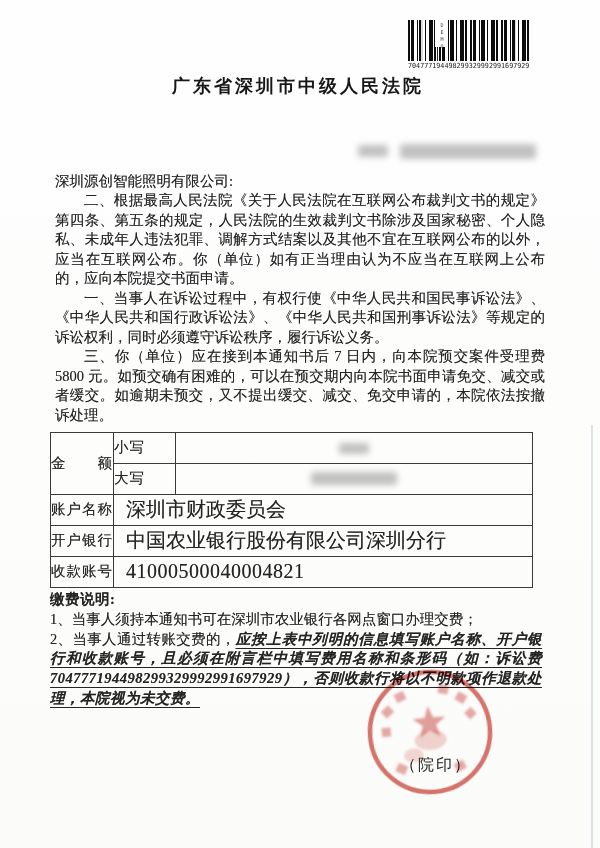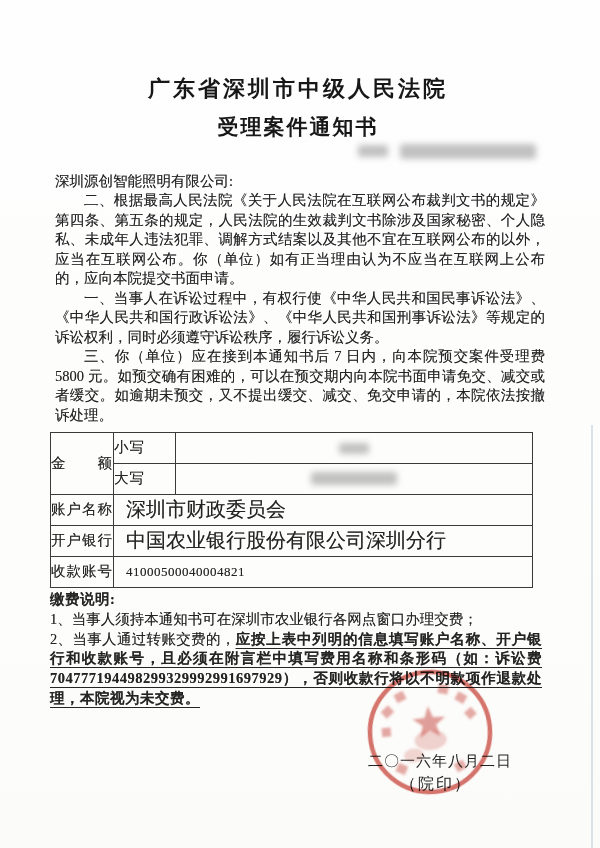--- a/index.html
+++ b/index.html
@@ -32,21 +32,21 @@
   .notch { position:absolute; left:27px; top:0; width:10px; height:27px;
     background:#fff; z-index:2; color:#444; font-size:5px; line-height:6px;
     writing-mode:vertical-rl; text-orientation:upright; text-align:center;
     font-family:"DejaVu Sans Mono",monospace; letter-spacing:1px; padding-top:2px; }
   .barcode-num { margin-top:1px; font-family:"DejaVu Sans Mono",monospace;
     font-size:7px; letter-spacing:0; color:#1a1a1a; text-align:center;
     transform:scaleX(.96); transform-origin:left; white-space:nowrap; }
 
   
   .title-block { position:absolute; top:74px; left:0; width:596px; text-align:center; }
-  .title-court { font-size:22px; font-weight:600; letter-spacing:3px; color:#171717; }
+  .title-court { font-size:18px; font-weight:600; letter-spacing:3px; color:#171717; }
   .title-doc   { font-size:21px; font-weight:600; letter-spacing:2px; color:#171717; margin-top:9px; }
 
   
   .redact { display:inline-block; background:#8f8f8f; opacity:.55;
     filter:blur(3px); border-radius:2px; }
   .case-redact { position:absolute; top:141px; left:358px; height:18px; }
   .case-redact .r1 { width:30px; height:12px; margin-right:12px; vertical-align:middle; }
   .case-redact .r2 { width:136px; height:15px; vertical-align:middle; }
 
   
@@ -59,50 +59,55 @@
 
   
   .fee-table { width:483px; margin-left:-5px; margin-top:7px;
     border-collapse:collapse; table-layout:fixed; }
   .fee-table td { border:1.4px solid #3a3a3a; height:31px;
     font-size:14.5px; color:#242424; }
   .fee-table col.c1 { width:63px; } .fee-table col.c2 { width:62px; }
   td.lbl { text-align:left; letter-spacing:1px; }
   td.val { padding-left:12px; text-align:left; font-size:20px; }
   td.val.center { text-align:center; padding-left:0; }
-  td.acct { font-size:13px; letter-spacing:.5px; }
+  td.acct { font-size:20px; letter-spacing:.5px; }
   .small-amt { width:30px; height:11px; }
   .big-amt { width:86px; height:13px; }
 
   
   .notes { margin-top:2px; margin-left:-5px; width:492px; }
   .notes p { line-height:19.8px; text-align:justify; word-break:break-word; }
   .notes-title { font-weight:bold; letter-spacing:.5px; }
   .note .emph { font-weight:bold; text-decoration:underline;
-    text-underline-offset:4px; text-decoration-thickness:1.2px; letter-spacing:.5px; }
+    text-underline-offset:4px; text-decoration-thickness:1.2px; letter-spacing:.5px;font-style:italic; }
 
   
   .signoff { position:absolute; top:752px; left:368px; width:136px; text-align:center; }
   .date { font-size:15px; letter-spacing:1px; color:#242424; white-space:nowrap; }
   .seal-note { font-size:16px; letter-spacing:2px; color:#242424; margin-top:3px; }
 
   
   .seal { position:absolute; left:364px; top:666px; width:132px; height:132px;
     mix-blend-mode:multiply; transform:rotate(-5deg); pointer-events:none;
     filter:blur(.4px); opacity:.92; }
 </style>
 </head>
 <body>
 
 <div class="page">
 
+  <div class="barcode">
+    <div class="bars">
+      <span class="notch">DEMO</span>
+    </div>
+    <div class="barcode-num">704777194498299329992991697929</div>
+  </div>
 
   <div class="title-block">
     <div class="title-court">广东省深圳市中级人民法院</div>
-    <div class="title-doc">受理案件通知书</div>
   </div>
 
   <div class="case-redact">
     <span class="redact r1"></span><span class="redact r2"></span>
   </div>
 
   <div class="doc-body">
 
     <p class="recipient">深圳源创智能照明有限公司:</p>
 
@@ -143,21 +148,20 @@
       </table>
 
     <div class="notes">
       <p class="notes-title">缴费说明:</p>
       <p class="note">1、当事人须持本通知书可在深圳市农业银行各网点窗口办理交费；</p>
       <p class="note"><span>2、当事人通过转账交费的，</span><span class="emph">应按上表中列明的信息填写账户名称、开户银行和收款账号，且必须在附言栏中填写费用名称和条形码（如：诉讼费704777194498299329992991697929），否则收款行将以不明款项作退款处理，本院视为未交费。</span></p>
     </div>
   </div>
 
   <div class="signoff">
-    <div class="date">二〇一六年八月二日</div>
     <div class="seal-note">（院印）</div>
   </div>
 
   <div class="seal">
     <svg viewBox="0 0 132 132" width="132" height="132">
       <defs>
         <filter id="sb" x="-30%" y="-30%" width="160%" height="160%">
           <feGaussianBlur stdDeviation="1.2"></feGaussianBlur>
         </filter>
       </defs>

